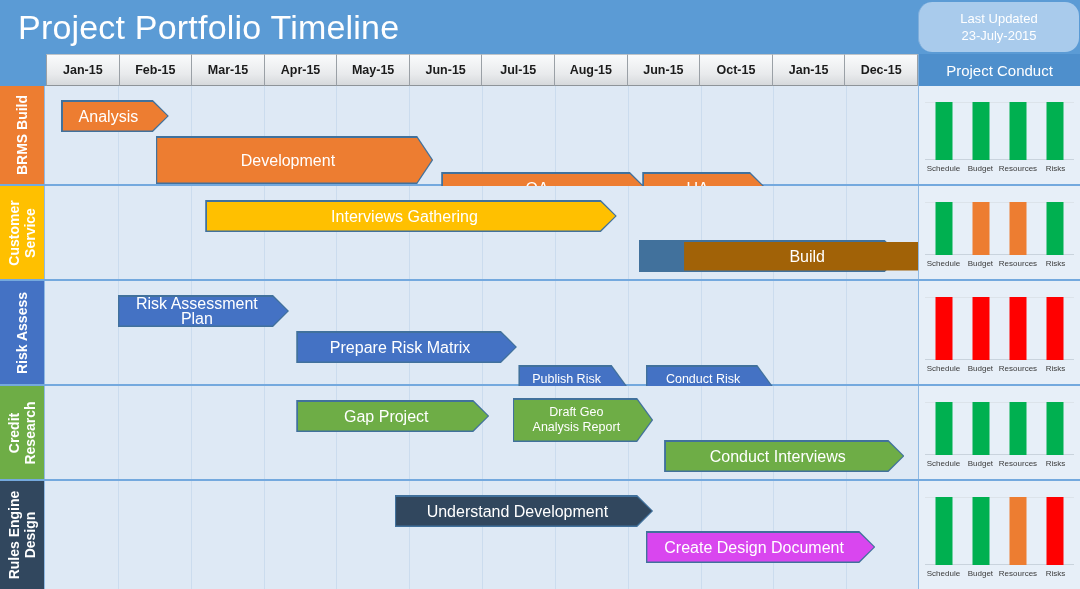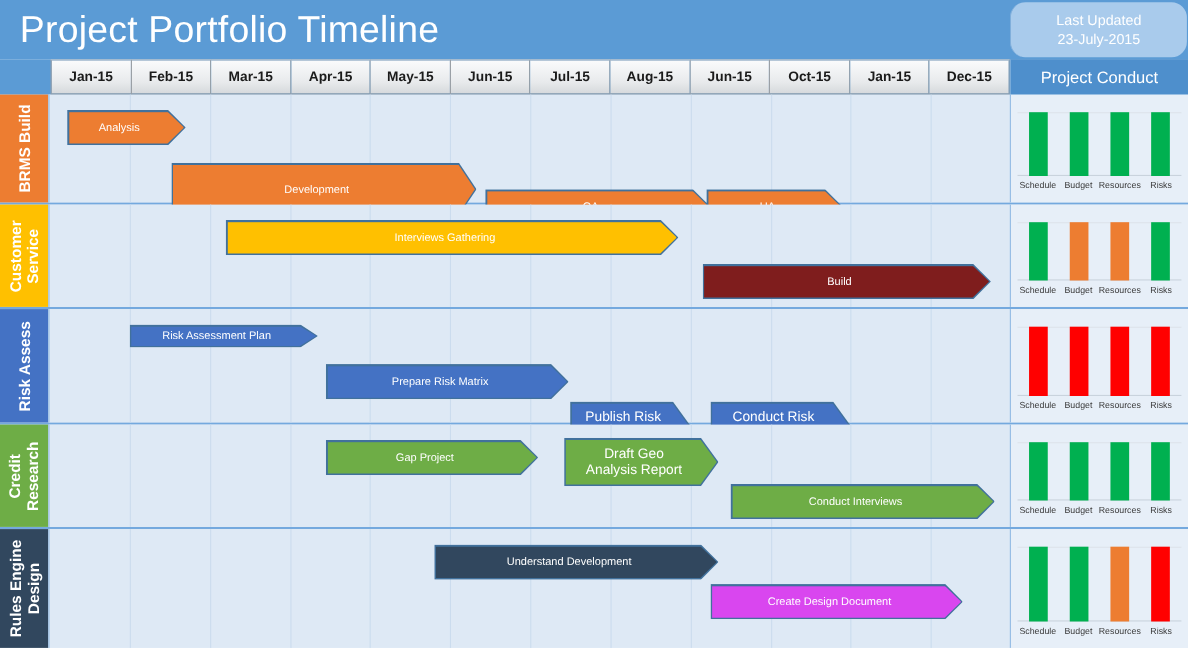--- a/index.html
+++ b/index.html
@@ -107,21 +107,21 @@
     background:#41719C;
     -webkit-clip-path:polygon(0 0, calc(100% - 16px) 0, 100% 50%, calc(100% - 16px) 100%, 0 100%);
     clip-path:polygon(0 0, calc(100% - 16px) 0, 100% 50%, calc(100% - 16px) 100%, 0 100%);
   }
   .bar-fill{
     position:absolute;left:1.5px;top:1.5px;
     width:calc(100% - 3px);height:calc(100% - 3px);
     -webkit-clip-path:polygon(0 0, calc(100% - 15px) 0, 100% 50%, calc(100% - 15px) 100%, 0 100%);
     clip-path:polygon(0 0, calc(100% - 15px) 0, 100% 50%, calc(100% - 15px) 100%, 0 100%);
     display:flex;align-items:center;justify-content:center;
-    color:#ffffff;font-size:10px;line-height:15px;text-align:center;
+    color:#ffffff;font-size:16px;line-height:15px;text-align:center;
     padding-right:13px;box-sizing:border-box;
   }
   .bar-fill.tall{font-size:12.5px;}
 
   
   .health{
     position:absolute;right:0;top:0;width:162px;height:100%;
     background:#E7EFF8;
     border-left:1px solid #8FB9E3;
     box-sizing:border-box;
@@ -200,21 +200,21 @@
           <div class="gridline" style="left: 437px;"></div>
           <div class="gridline" style="left: 509.833px;"></div>
           <div class="gridline" style="left: 582.667px;"></div>
           <div class="gridline" style="left: 655.5px;"></div>
           <div class="gridline" style="left: 728.333px;"></div>
           <div class="gridline" style="left: 801.167px;"></div>
           <div class="bar-wrap" style="left: 16.0233px; top: 14px; width: 107.793px; height: 32px;">
             <div class="bar-outline"></div>
             <div class="bar-fill" style="background: rgb(237, 125, 49);">Analysis</div>
           </div>
-          <div class="bar-wrap" style="left: 110.707px; top: 50px; width: 277.495px; height: 48px; margin-top: 12px;">
+          <div class="bar-wrap" style="left: 110.707px; top: 50px; width: 277.495px; height: 48px;">
             <div class="bar-outline"></div>
             <div class="bar-fill" style="background: rgb(237, 125, 49);">Development</div>
           </div>
           <div class="bar-wrap" style="left: 396.213px; top: 86px; width: 204.662px; height: 32px;">
             <div class="bar-outline"></div>
             <div class="bar-fill" style="background: rgb(237, 125, 49);">QA</div>
           </div>
           <div class="bar-wrap" style="left: 597.233px; top: 86px; width: 123.817px; height: 32px;">
             <div class="bar-outline"></div>
             <div class="bar-fill" style="background: rgb(237, 125, 49);">UA</div>
@@ -262,21 +262,21 @@
           <div class="gridline" style="left: 582.667px;"></div>
           <div class="gridline" style="left: 655.5px;"></div>
           <div class="gridline" style="left: 728.333px;"></div>
           <div class="gridline" style="left: 801.167px;"></div>
           <div class="bar-wrap" style="left: 160.233px; top: 14px; width: 411.508px; height: 32px;">
             <div class="bar-outline"></div>
             <div class="bar-fill" style="background: rgb(255, 192, 0);">Interviews Gathering</div>
           </div>
           <div class="bar-wrap" style="left: 593.592px; top: 54px; width: 262.2px; height: 32px;">
             <div class="bar-outline"></div>
-            <div class="bar-fill" style="background: #7f1d1d;">Build</div>
+            <div class="bar-fill" style="background: #a16207; margin-left: 44px;">Build</div>
           </div>
         </div>
         <div class="health">
           <div class="health-chart">
             <div class="health-topline"></div>
             <div class="health-baseline"></div>
             <div class="hbars">
               <div class="hcol">
                 <div class="hbar" style="background: rgb(0, 176, 80);"></div>
               </div>
@@ -308,21 +308,21 @@
           <div class="gridline" style="left: 145.667px;"></div>
           <div class="gridline" style="left: 218.5px;"></div>
           <div class="gridline" style="left: 291.333px;"></div>
           <div class="gridline" style="left: 364.167px;"></div>
           <div class="gridline" style="left: 437px;"></div>
           <div class="gridline" style="left: 509.833px;"></div>
           <div class="gridline" style="left: 582.667px;"></div>
           <div class="gridline" style="left: 655.5px;"></div>
           <div class="gridline" style="left: 728.333px;"></div>
           <div class="gridline" style="left: 801.167px;"></div>
-          <div class="bar-wrap" style="left: 72.8333px; top: 14px; width: 171.158px; height: 21px;">
+          <div class="bar-wrap" style="left: 72.8333px; top: 14px; width: 171.158px; height: 32px;">
             <div class="bar-outline"></div>
             <div class="bar-fill" style="background: rgb(68, 114, 196);">Risk Assessment Plan</div>
           </div>
           <div class="bar-wrap" style="left: 251.275px; top: 50px; width: 220.685px; height: 32px;">
             <div class="bar-outline"></div>
             <div class="bar-fill" style="background: rgb(68, 114, 196);">Prepare Risk Matrix</div>
           </div>
           <div class="bar-wrap" style="left: 473.417px; top: 84px; width: 109.25px; height: 44px;">
             <div class="bar-outline"></div>
             <div class="bar-fill tall" style="background: rgb(68, 114, 196);">Publish Risk<br>Matrix</div>

